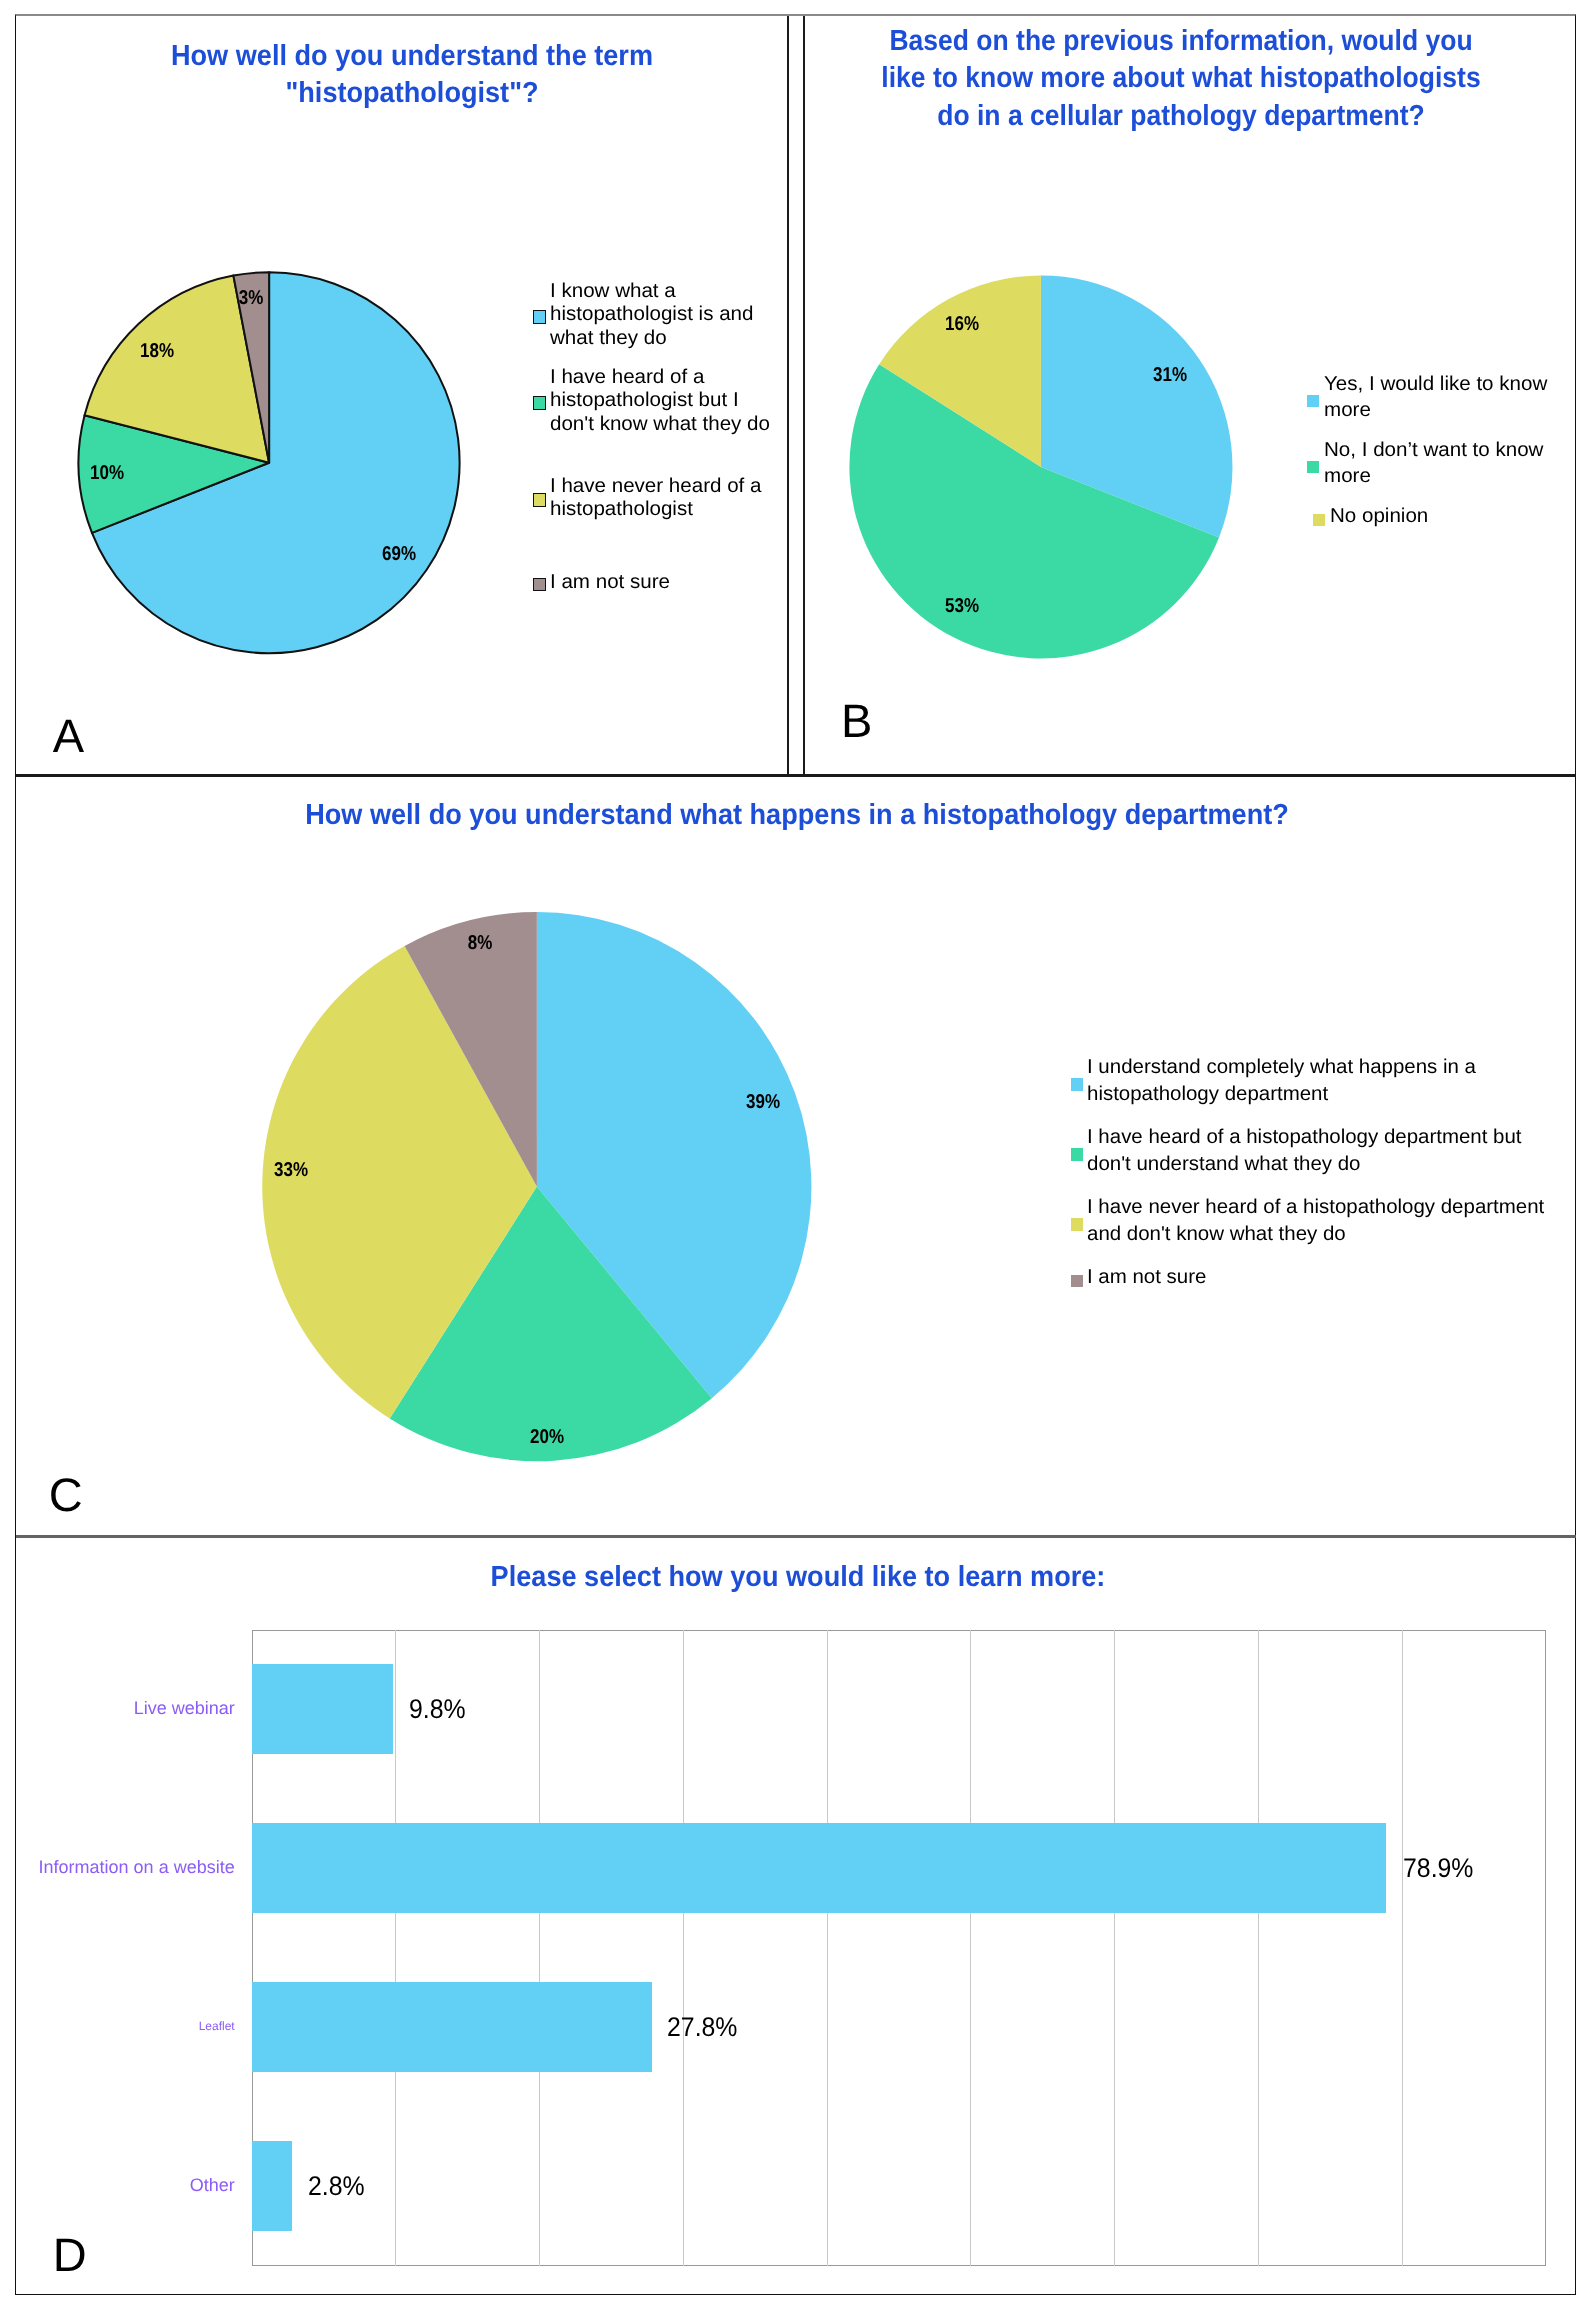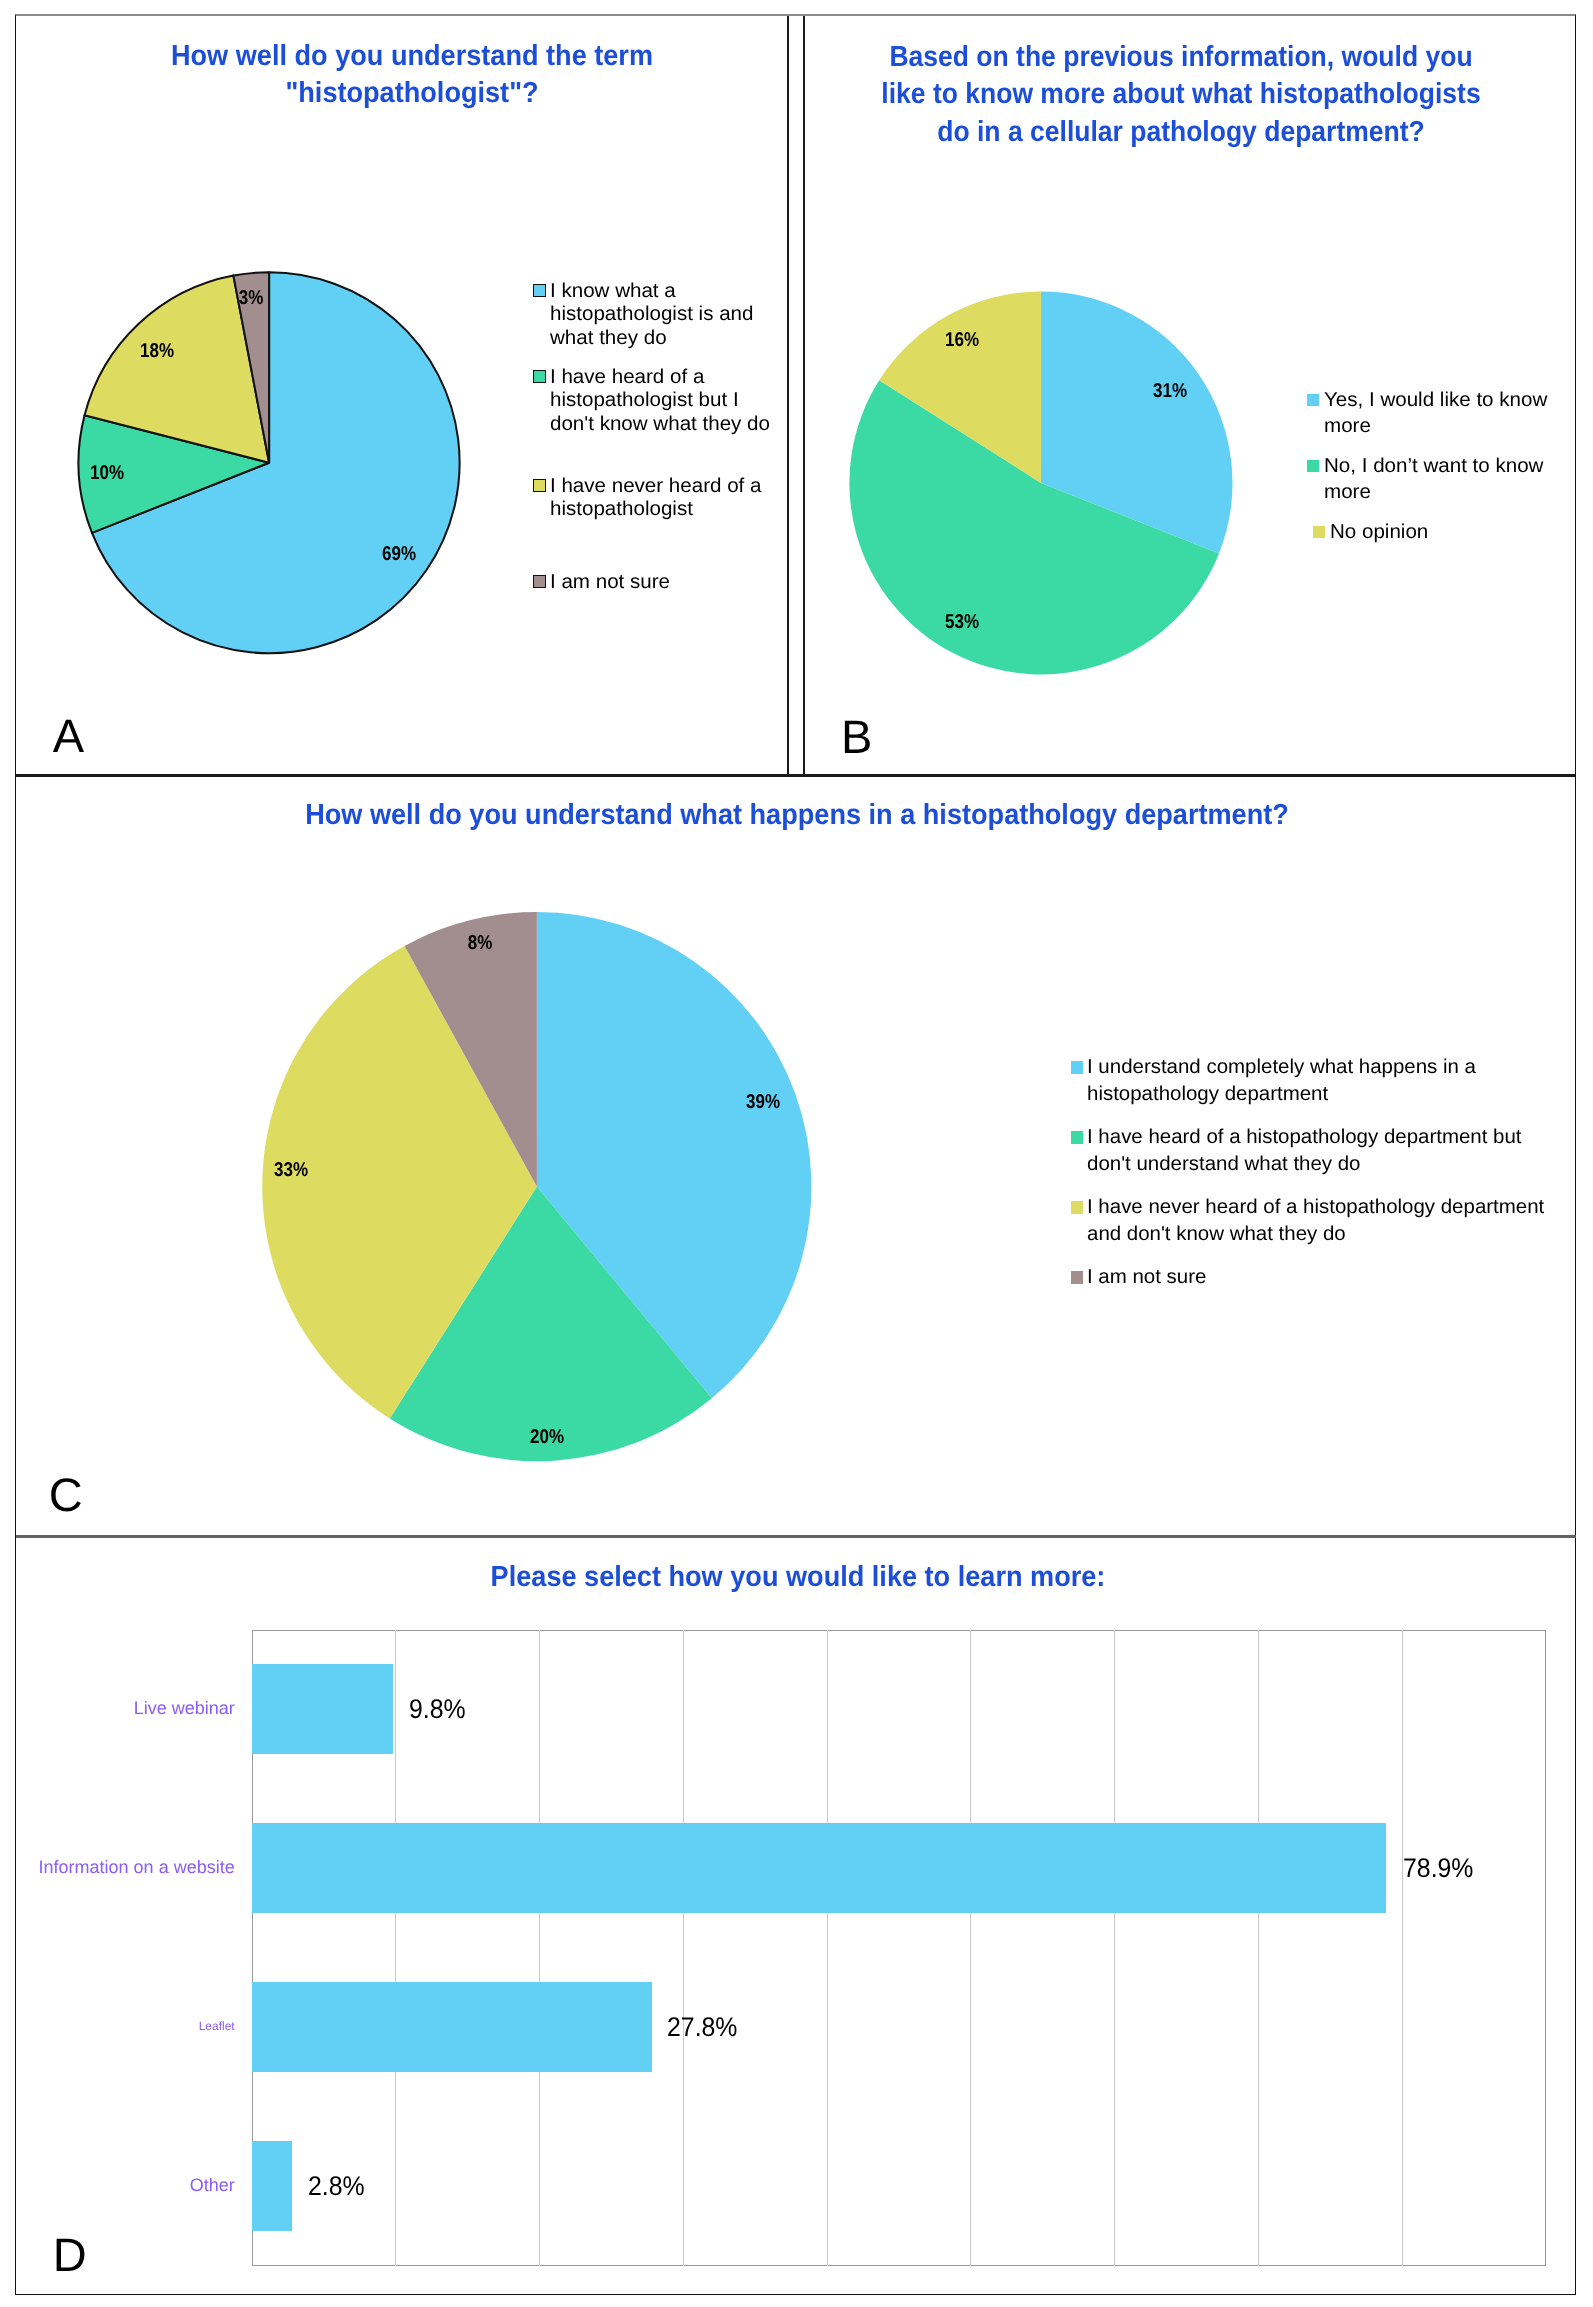--- a/index.html
+++ b/index.html
@@ -13,21 +13,21 @@
   .panel{position:absolute;box-sizing:border-box;}
   .vdiv{position:absolute;background:#1a1a1a;}
   .hdiv{position:absolute;background:#1a1a1a;}
   .ptitle{position:absolute;text-align:center;font-weight:bold;color:#1d4ed8;
           line-height:1.285;}
   .ptitle > div{transform:scaleX(0.935);}
   #ptB > div{transform:scaleX(0.914);}
   .panel-letter{position:absolute;font-weight:400;color:#000;line-height:1;}
   .legend{position:absolute;}
   .legrow{position:absolute;}
-  .legrow{display:flex;align-items:flex-start;}
+  .legrow{display:flex;align-items:center;}
   .swatch{flex:0 0 auto;}
   .legtext{white-space:pre-line;display:inline-block;transform-origin:left top;}
   svg{display:block;}
   .pct{position:absolute;font-weight:bold;color:#000;white-space:nowrap;}
   .barlabel{position:absolute;color:#000;white-space:nowrap;}
   .catlabel{position:absolute;color:#8b5cf6;white-space:nowrap;text-align:right;}
 </style>
 </head>
 <body>
 
@@ -77,21 +77,21 @@
 histopathologist</span>
         </div>
         <div class="legrow" style="position: absolute; left: 0px; top: 555px;">
           <span class="swatch" style="width: 13.7px; height: 13.7px; background: rgb(162, 141, 143); margin-right: 4px; margin-top: 4px; border: 1.5px solid rgb(17, 17, 17); box-sizing: border-box;"></span>
           <span class="legtext" style="transform: scaleX(1.028);">I am not sure</span>
         </div>
       </div>
     <div class="panel-letter" style="left:36px;top:696px;font-size:47px;">A</div>
   </section>
 
-  <section class="panel" style="left:805px;top:17px;width:770px;height:758px;">
+  <section class="panel" style="left:805px;top:1px;width:770px;height:758px;">
     <div class="ptitle" id="ptB" style="left:12px;top:22px;width:728px;font-size:29px;">
       <div>Based on the previous information, would you</div>
       <div>like to know more about what histopathologists</div>
       <div>do in a cellular pathology department?</div>
     </div>
     <div id="pieB" style="position:absolute;left:0;top:0;">
         <svg width="770" height="758" viewBox="0 0 1522 1500">
           <path d="M 466 922 L 466.00 543.00 A 379 379 0 0 1 818.39 1061.52 Z" fill="#62CFF4"></path>
           <path d="M 466 922 L 818.39 1061.52 A 379 379 0 1 1 146.00 718.92 Z" fill="#3BDAA4"></path>
           <path d="M 466 922 L 146.00 718.92 A 379 379 0 0 1 466.00 543.00 Z" fill="#DDDB60"></path>

